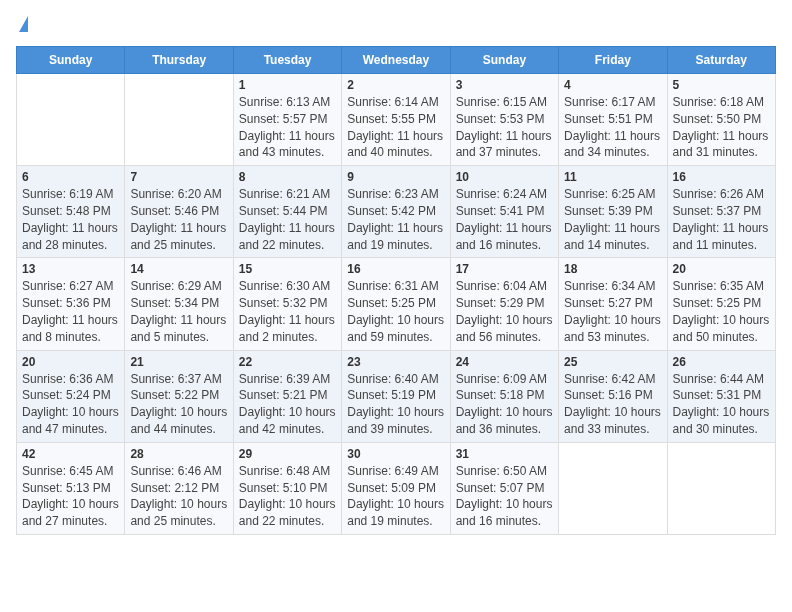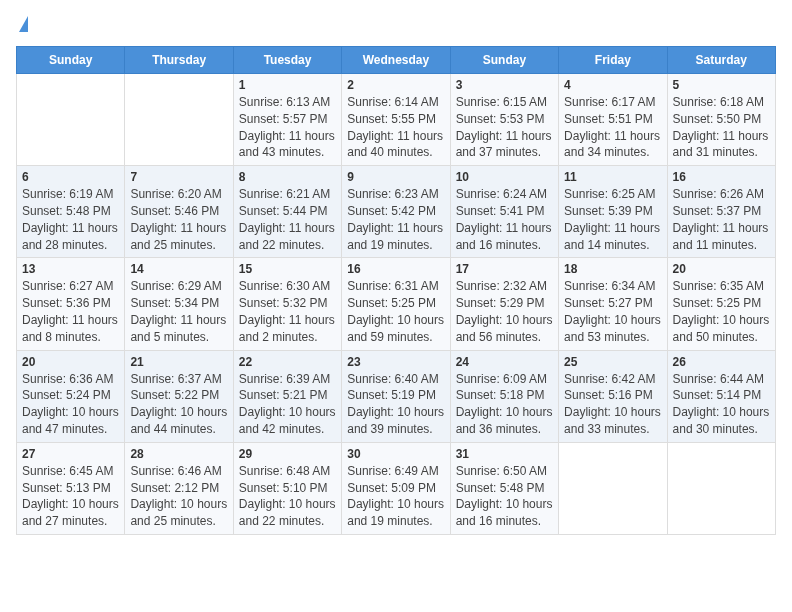--- a/index.html
+++ b/index.html
@@ -221,21 +221,21 @@
 Daylight: 11 hours and 2 minutes.</div>
         </td>
         <td>
           <span class="day-num">16</span>
           <div class="day-info">Sunrise: 6:31 AM
 Sunset: 5:25 PM
 Daylight: 10 hours and 59 minutes.</div>
         </td>
         <td>
           <span class="day-num">17</span>
-          <div class="day-info">Sunrise: 2:32 AM
+          <div class="day-info">Sunrise: 6:04 AM
 Sunset: 5:29 PM
 Daylight: 10 hours and 56 minutes.</div>
         </td>
         <td>
           <span class="day-num">18</span>
           <div class="day-info">Sunrise: 6:34 AM
 Sunset: 5:27 PM
 Daylight: 10 hours and 53 minutes.</div>
         </td>
         <td>
@@ -278,27 +278,27 @@
         </td>
         <td>
           <span class="day-num">25</span>
           <div class="day-info">Sunrise: 6:42 AM
 Sunset: 5:16 PM
 Daylight: 10 hours and 33 minutes.</div>
         </td>
         <td>
           <span class="day-num">26</span>
           <div class="day-info">Sunrise: 6:44 AM
-Sunset: 5:14 PM
+Sunset: 5:31 PM
 Daylight: 10 hours and 30 minutes.</div>
         </td>
       </tr>
       <tr>
         <td>
-          <span class="day-num">27</span>
+          <span class="day-num">42</span>
           <div class="day-info">Sunrise: 6:45 AM
 Sunset: 5:13 PM
 Daylight: 10 hours and 27 minutes.</div>
         </td>
         <td>
           <span class="day-num">28</span>
           <div class="day-info">Sunrise: 6:46 AM
 Sunset: 2:12 PM
 Daylight: 10 hours and 25 minutes.</div>
         </td>
@@ -310,20 +310,20 @@
         </td>
         <td>
           <span class="day-num">30</span>
           <div class="day-info">Sunrise: 6:49 AM
 Sunset: 5:09 PM
 Daylight: 10 hours and 19 minutes.</div>
         </td>
         <td>
           <span class="day-num">31</span>
           <div class="day-info">Sunrise: 6:50 AM
-Sunset: 5:48 PM
+Sunset: 5:07 PM
 Daylight: 10 hours and 16 minutes.</div>
         </td>
         <td class="empty-cell"></td>
         <td class="empty-cell"></td>
       </tr>
     </tbody>
 </table>
 
 </body></html>

